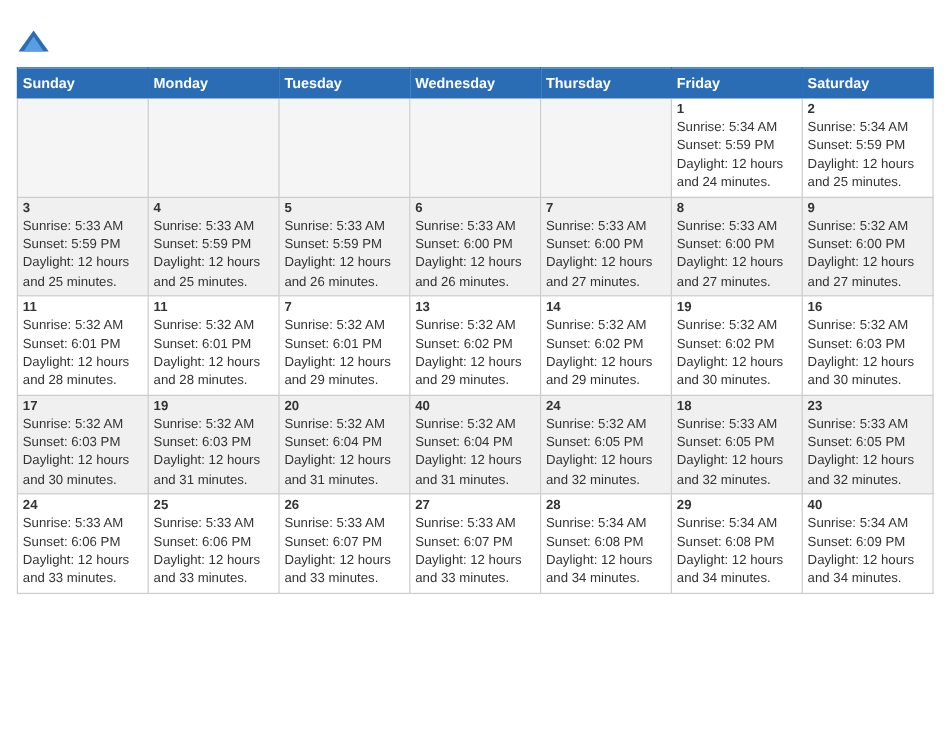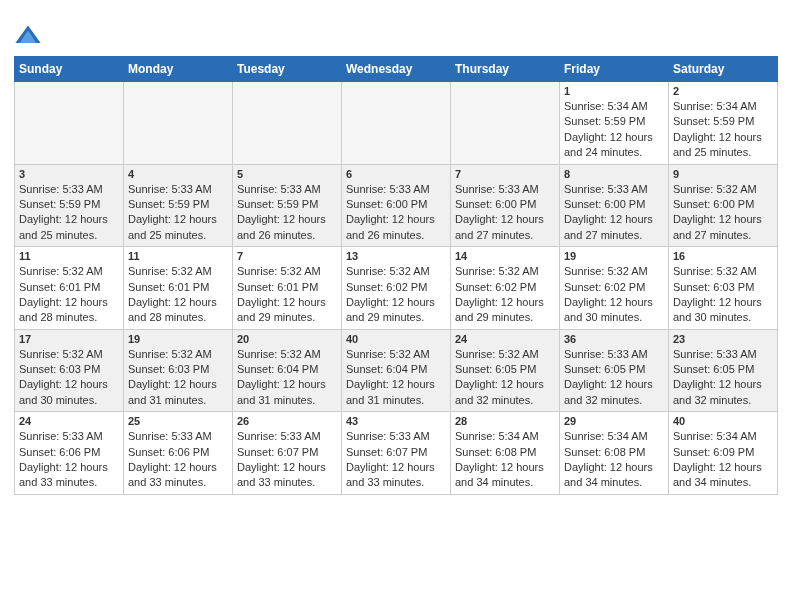--- a/index.html
+++ b/index.html
@@ -265,21 +265,21 @@
 Sunset: 6:04 PM
 Daylight: 12 hours and 31 minutes.</div>
           </td>
           <td class="shaded">
             <span class="day-num">24</span>
             <div class="day-info" style="white-space: pre-line;">Sunrise: 5:32 AM
 Sunset: 6:05 PM
 Daylight: 12 hours and 32 minutes.</div>
           </td>
           <td class="shaded">
-            <span class="day-num">36</span>
+            <span class="day-num">18</span>
             <div class="day-info" style="white-space: pre-line;">Sunrise: 5:33 AM
 Sunset: 6:05 PM
 Daylight: 12 hours and 32 minutes.</div>
           </td>
           <td class="shaded">
             <span class="day-num">23</span>
             <div class="day-info" style="white-space: pre-line;">Sunrise: 5:33 AM
 Sunset: 6:05 PM
 Daylight: 12 hours and 32 minutes.</div>
           </td>
@@ -297,21 +297,21 @@
 Sunset: 6:06 PM
 Daylight: 12 hours and 33 minutes.</div>
           </td>
           <td>
             <span class="day-num">26</span>
             <div class="day-info" style="white-space: pre-line;">Sunrise: 5:33 AM
 Sunset: 6:07 PM
 Daylight: 12 hours and 33 minutes.</div>
           </td>
           <td>
-            <span class="day-num">43</span>
+            <span class="day-num">27</span>
             <div class="day-info" style="white-space: pre-line;">Sunrise: 5:33 AM
 Sunset: 6:07 PM
 Daylight: 12 hours and 33 minutes.</div>
           </td>
           <td>
             <span class="day-num">28</span>
             <div class="day-info" style="white-space: pre-line;">Sunrise: 5:34 AM
 Sunset: 6:08 PM
 Daylight: 12 hours and 34 minutes.</div>
           </td>

